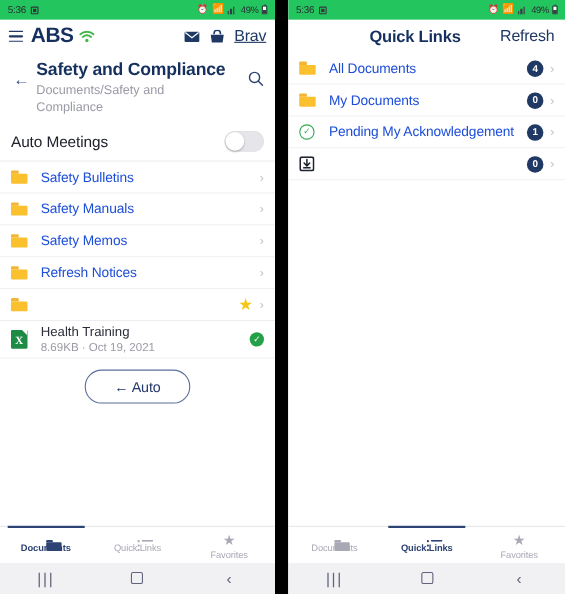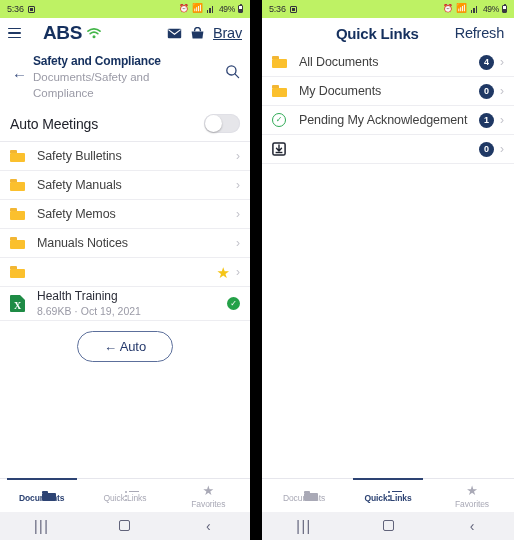--- a/index.html
+++ b/index.html
@@ -16,21 +16,21 @@
     background: #ffffff;
     position: relative;
     display: flex; flex-direction: column;
     overflow: hidden;
   }
   .panel.right { margin-left: 12px; width: 252px; }
 
   
   .statusbar {
     height: 18px; flex: 0 0 18px;
-    background: #bef264;
+    background: #22c55e;
     display: flex; align-items: center;
     padding: 0 7px;
     font-size: 9px; color: #2c2c33;
   }
   .sb-time { font-size: 9px; letter-spacing: -0.2px; }
   .sb-capture {
     display:inline-block; width:7px; height:7px;
     border:1.2px solid #35353c; border-radius:1px;
     margin-left:4px; position:relative;
   }
@@ -62,41 +62,41 @@
   .appbar {
     height: 30px; flex: 0 0 30px;
     background: #ffffff;
     display: flex; align-items: center;
     padding: 0 8px;
   }
   .hamburger { width:13px; display:flex; flex-direction:column; gap:3px; cursor:pointer; }
   .hamburger span { display:block; height:1.6px; background:#1f3864; border-radius:1px; }
   .brand {
     font-size: 19px; font-weight: bold; color:#15305e;
-    letter-spacing: -0.4px; margin-left: 22px;
+    letter-spacing: -0.4px; margin-left: 7px;
   }
   .wifi-ico { margin-left:5px; color:#44b649; display:inline-flex; }
   .appbar-right { margin-left:auto; display:flex; align-items:center; gap:8px; }
   .mail-ico { color:#1f3864; display:inline-flex; }
   .bag-ico { color:#1f3864; display:inline-flex; }
   .user-name { font-size:14.5px; color:#1f3864; letter-spacing:-0.2px;text-decoration:underline; }
 
   
   .pagehead {
     display: flex; align-items: flex-start;
     padding: 3px 8px 7px 8px;
     background:#fff;
   }
   .back-arrow {
     color:#3d5180; font-size:15px; line-height:1;
     padding: 14px 6px 0 4px; cursor:pointer;
   }
   .headtext { flex:1; padding-top:3px; }
   .page-title {
-    font-size: 12px; font-weight: bold; color:#15305e; letter-spacing:-0.2px;
+    font-size: 16px; font-weight: bold; color:#15305e; letter-spacing:-0.2px;
     line-height:1.25;
   }
   .page-sub {
     font-size: 11.5px; color:#9a9aa6; line-height:1.35; margin-top:1px;
     max-width: 150px;
   }
   .search-ico { padding: 13px 2px 0 4px; cursor:pointer; color:#2d4373; }
 
   
   .autodl {
@@ -121,21 +121,21 @@
   .row {
     display:flex; align-items:center;
     height: 29px;
     padding: 0 10px 0 10px;
     border-bottom: 1px solid #ededf1;
     cursor:pointer; background:#fff;
   }
   .row.file { height: 34px; }
   .row .ico { width:19px; display:flex; align-items:center; justify-content:flex-start; flex:0 0 19px; }
   .row .label {
-    margin-left: 8px; font-size: 12.5px; color:#404040; letter-spacing:-0.1px;
+    margin-left: 8px; font-size: 12.5px; color:#1d4ed8; letter-spacing:-0.1px;
   }
   .row .meta { margin-left:8px; }
   .row .meta .t1 { font-size:12px; color:#2b2d38; line-height:1.25; }
   .row .meta .t2 { font-size:10.5px; color:#9a9aa6; line-height:1.3; margin-top:1px; }
   .row .tail { margin-left:auto; display:flex; align-items:center; gap:6px; }
   .chev { color:#c3c3cb; font-size:12px; line-height:1; }
   .star { color:#f5c518; font-size:15px; line-height:1; }
   .check-badge {
     width:13px;height:13px;border-radius:50%;background:#24a148;
     display:flex;align-items:center;justify-content:center;
@@ -366,21 +366,21 @@
         </div>
       </div>
 
       <div class="row">
         <div class="ico">
             <div class="folder">
               <div class="tab"></div>
               <div class="body"></div>
             </div>
           </div>
-        <div class="label">Manuals Notices</div>
+        <div class="label">Refresh Notices</div>
         <div class="tail">
           <span class="chev">›</span>
         </div>
       </div>
 
       <div class="row">
         <div class="ico">
             <div class="folder">
               <div class="tab"></div>
               <div class="body"></div>

